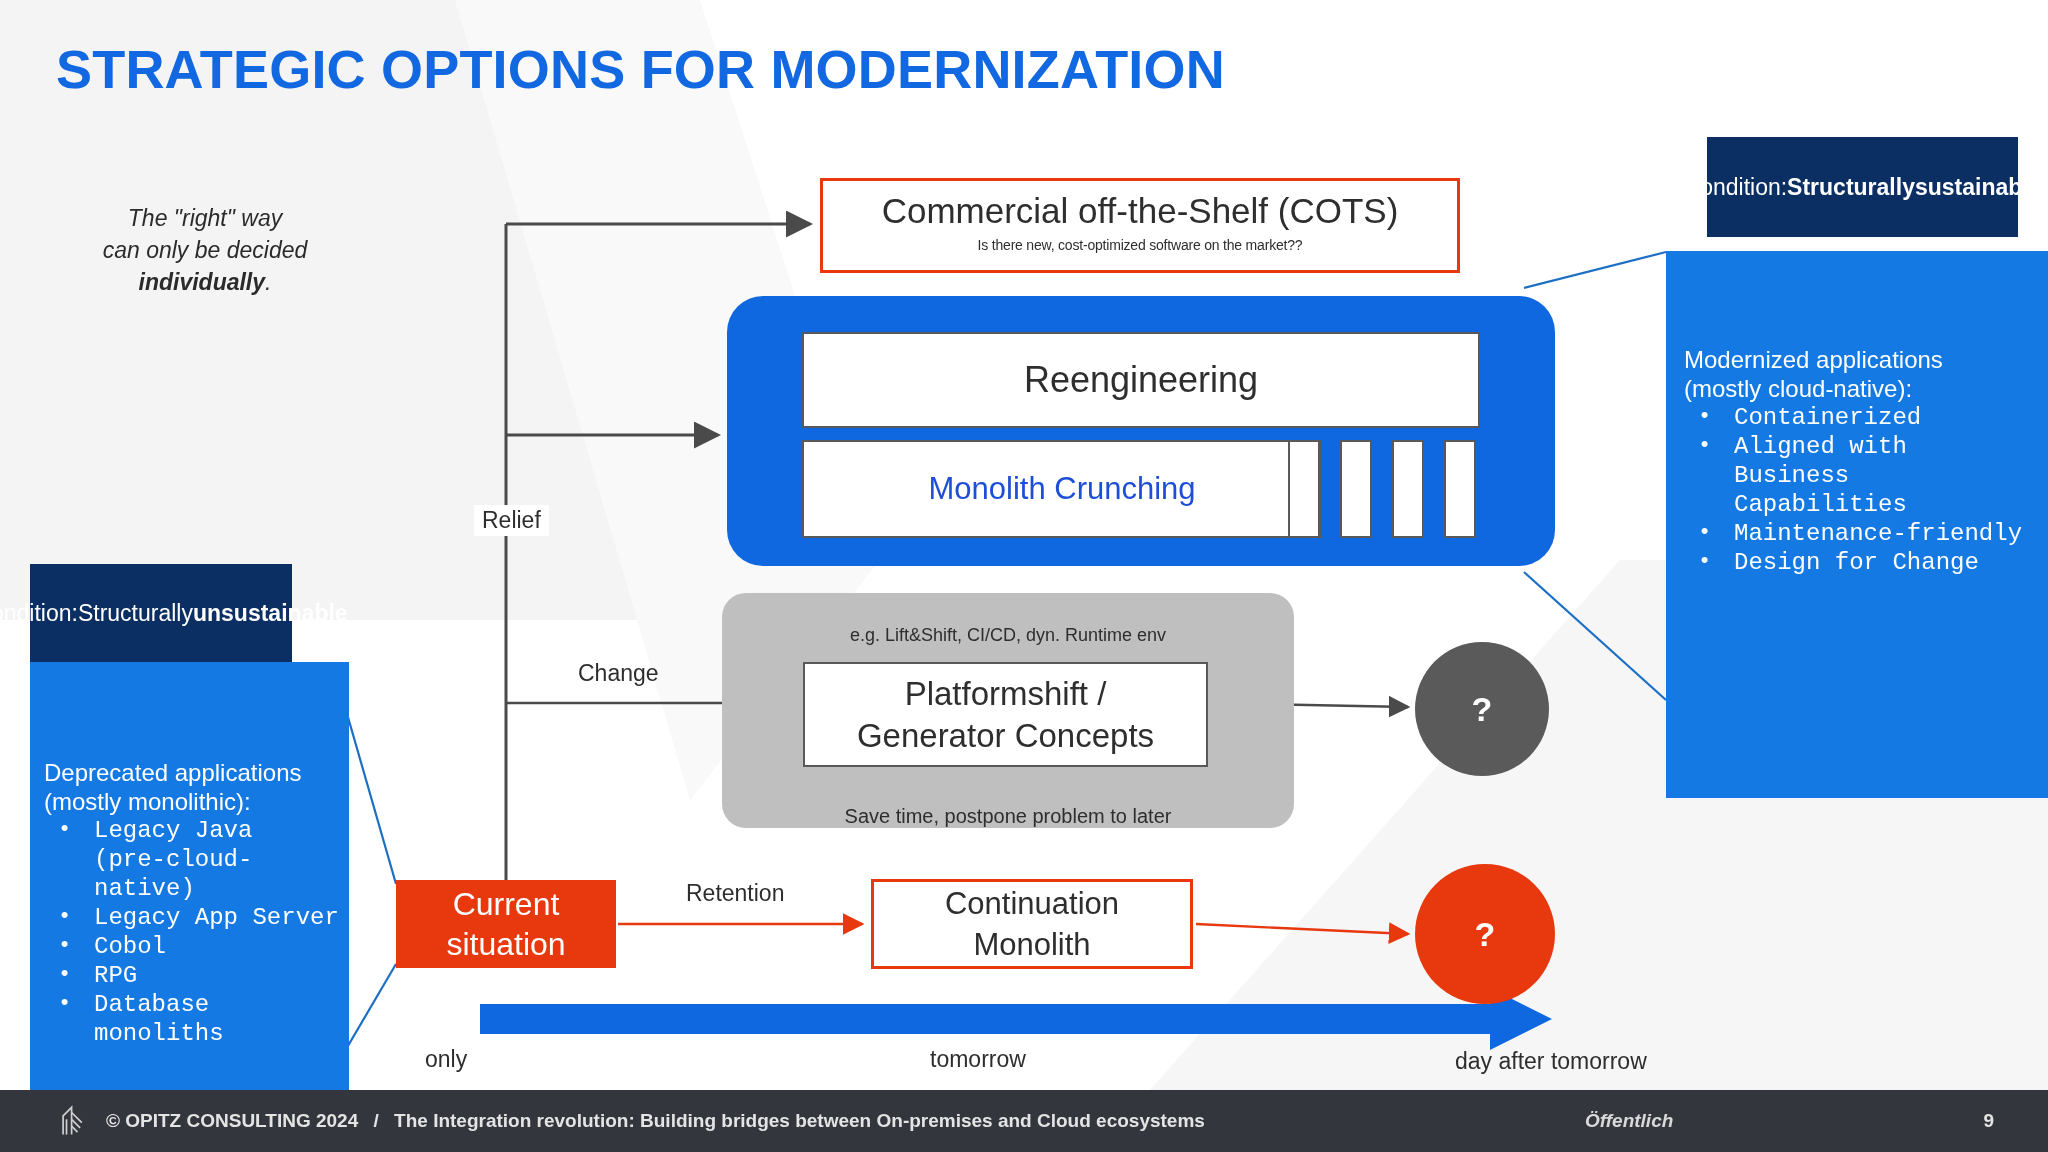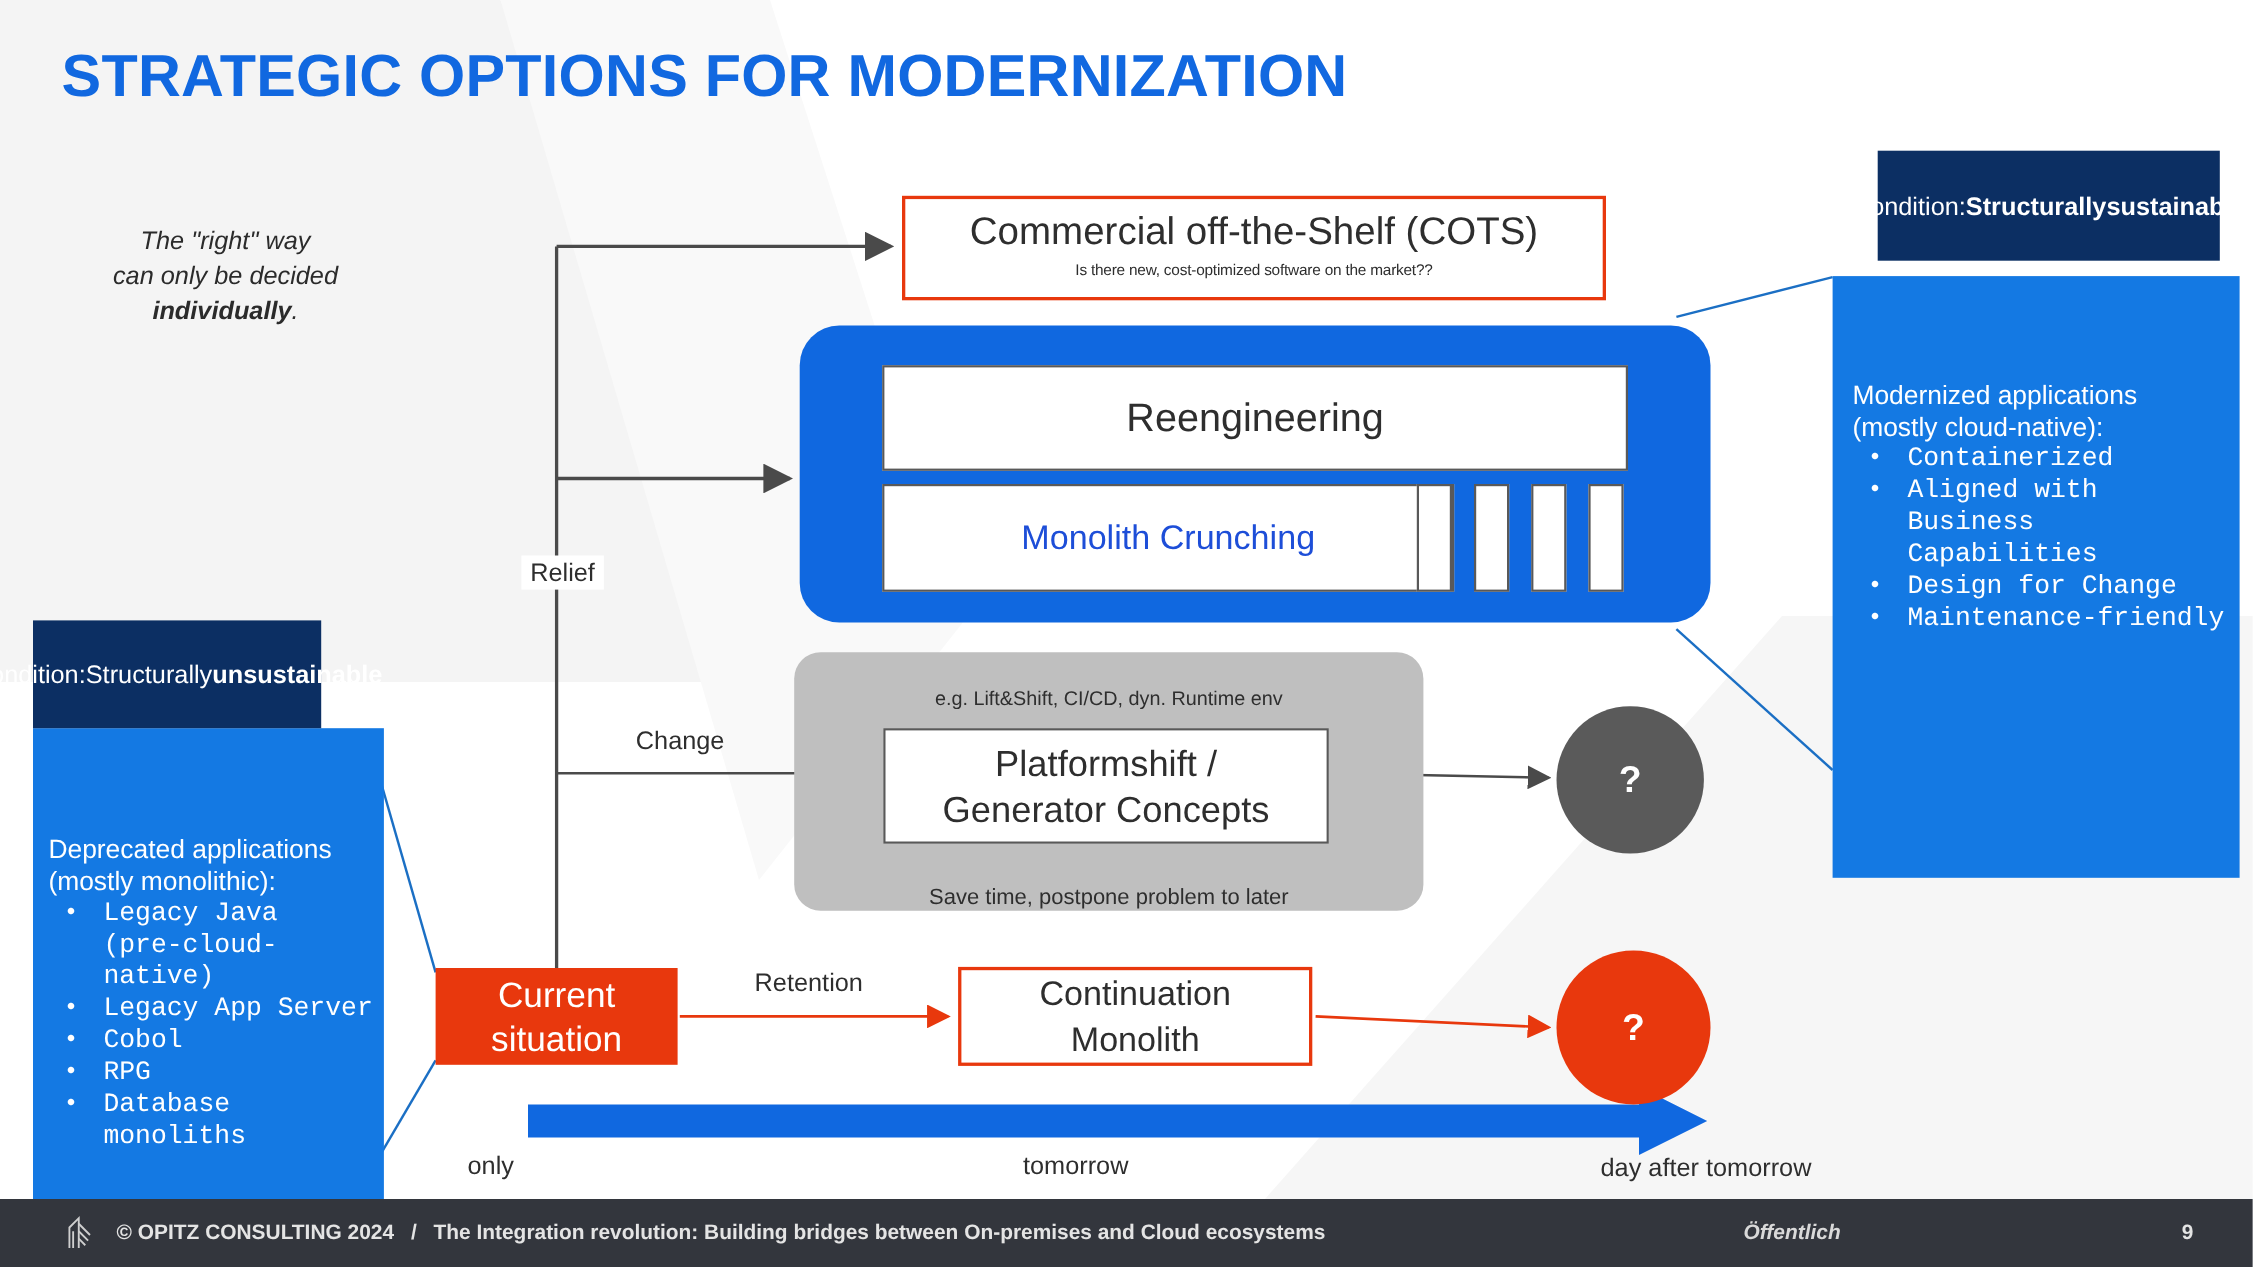--- a/index.html
+++ b/index.html
@@ -196,29 +196,29 @@
       <li>RPG</li>
       <li>Database monoliths</li>
     </ul>
   </div>
 
   <div class="cond-head" style="left:1707px;top:137px;width:311px;height:100px;">
     <span>Condition:</span>
     <span class="b">Structurally</span>
     <span class="b">sustainable</span>
   </div>
-  <div class="cond-body" style="left:1666px;top:251px;width:352px;height:453px;padding:94px 0 0 18px;">
+  <div class="cond-body" style="left:1666px;top:251px;width:352px;height:453px;padding:94px 12px 0 18px;">
     <div class="lead">Modernized applications
 (mostly cloud-native):</div>
     <ul>
       <li>Containerized</li>
       <li style="white-space:pre-line">Aligned with Business
 Capabilities</li>
+      <li>Maintenance-friendly</li>
       <li>Design for Change</li>
-      <li>Maintenance-friendly</li>
     </ul>
   </div>
 
   <div class="box cots">
     <div class="t">Commercial off-the-Shelf (COTS)</div>
     <div class="s">Is there new, cost-optimized software on the market??</div>
   </div>
 
   <div class="bluecard"></div>
   <div class="inner reeng">

